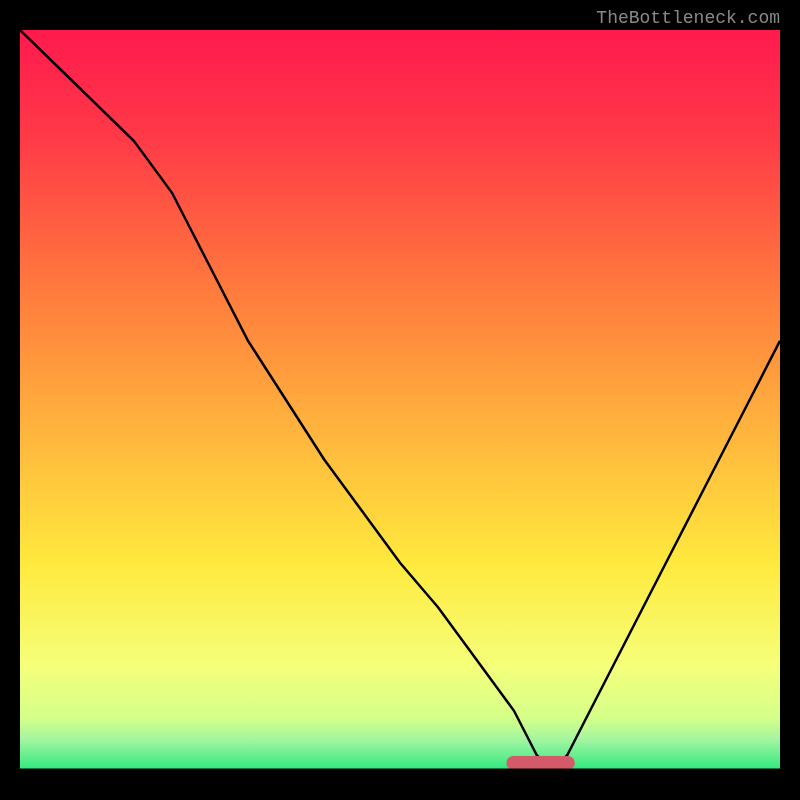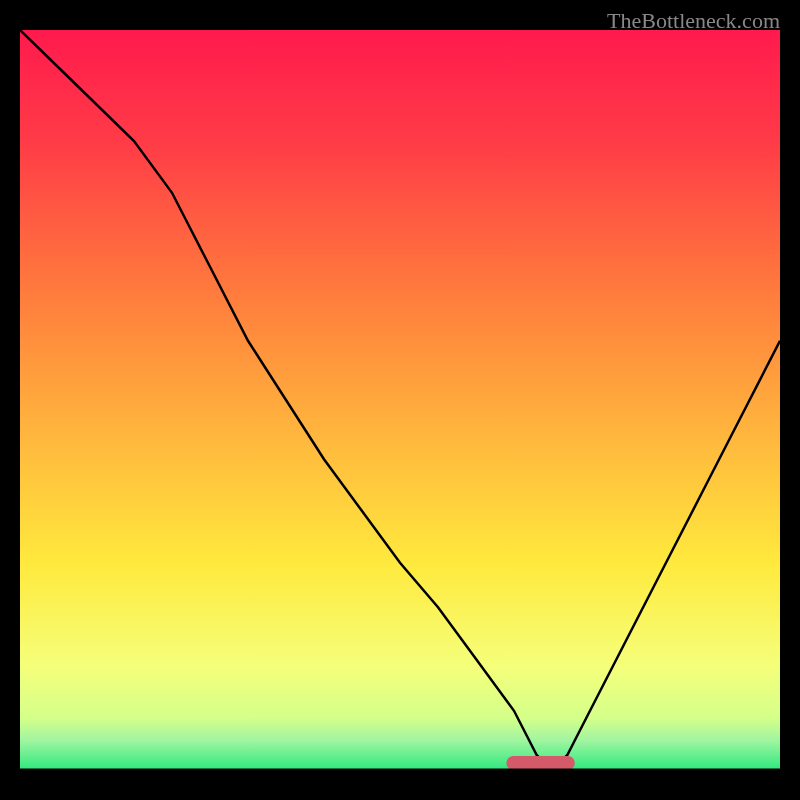--- a/index.html
+++ b/index.html
@@ -11,22 +11,22 @@
       width: 800px;
       height: 800px;
       background: #000;
       position: relative;
       overflow: hidden;
     }
     .watermark {
       position: absolute;
       top: 8px;
       right: 20px;
-      font-family: Liberation Serif, serif;
-      font-size: 22px;
+      font-family: Liberation Mono, monospace;
+      font-size: 18px;
       color: #888;
       z-index: 10;
     }
     .chart-container {
       position: absolute;
       top: 30px;
       left: 20px;
       right: 20px;
       bottom: 30px;
       background: #000;

